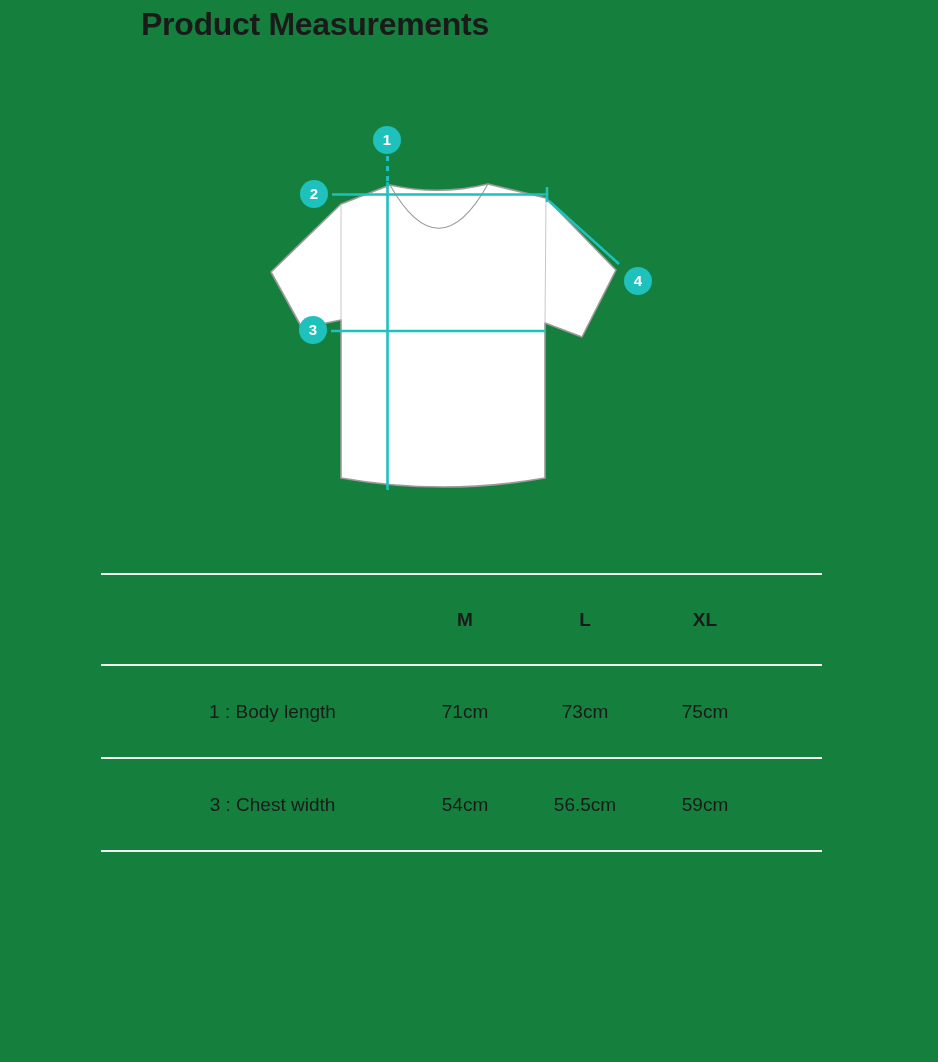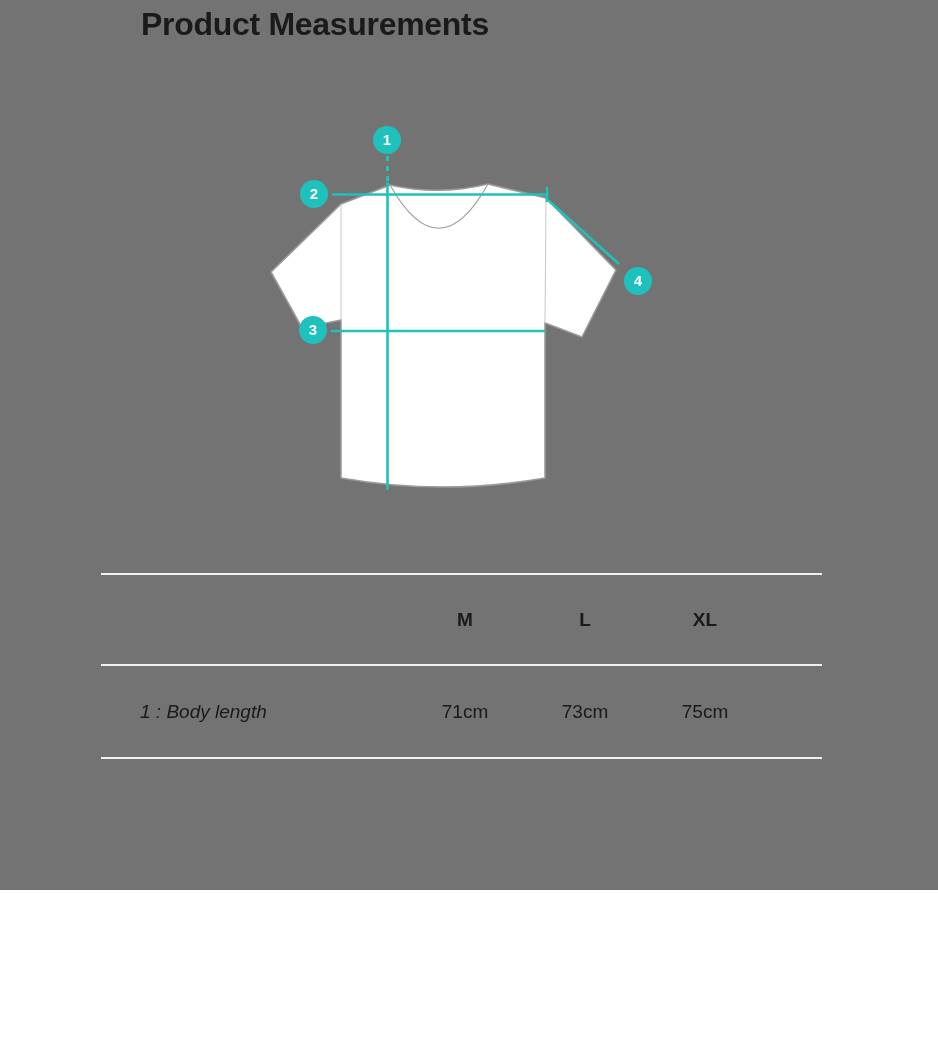--- a/index.html
+++ b/index.html
@@ -12,22 +12,22 @@
   }
   *{margin:0;padding:0;box-sizing:border-box;}
   html,body{background:#ffffff;}
   body{
     font-family:"Liberation Sans","DejaVu Sans",sans-serif;
     color:var(--text);
   }
   .page{
     position:relative;
     width:938px;
-    height:890px;
-    background:#737373;
+    height:1062px;
+    background:#15803d;
     overflow:hidden;
   }
   .page-title{
     position:absolute;
     left:141px;
     top:5px;
     font-size:32px;
     line-height:38px;
     font-weight:700;
     letter-spacing:-0.3px;
@@ -72,21 +72,21 @@
   .measure-table thead tr{ height:91px; }
   .measure-table tbody tr{ height:93px; }
   .measure-table tr{ border-top:2px solid var(--table-border); }
   .measure-table tbody tr:last-child{ border-bottom:2px solid var(--table-border); }
   .measure-table th, .measure-table td{
     font-weight:400;
     vertical-align:middle;
     white-space:nowrap;
   }
   .measure-table th{ font-weight:700; }
-  .label-cell{ text-align:left; padding-left:39px;font-style:italic; }
+  .label-cell{ text-align:center; padding-left:39px; }
   .val-cell{ text-align:center; }
   .c-label{ width:304px; }
   .c-val{ width:120px; }
   .c-spacer{ width:57px; }
 </style>
 </head>
 <body>
 
 <div class="page">
 
@@ -144,16 +144,23 @@
       </tr>
     </thead>
     <tbody>
       <tr>
         <td class="label-cell">1 : Body length</td>
         <td class="val-cell">71cm</td>
         <td class="val-cell">73cm</td>
         <td class="val-cell">75cm</td>
         <td></td>
       </tr>
+      <tr>
+        <td class="label-cell">3 : Chest width</td>
+        <td class="val-cell">54cm</td>
+        <td class="val-cell">56.5cm</td>
+        <td class="val-cell">59cm</td>
+        <td></td>
+      </tr>
     </tbody>
   </table>
 
 </div>
 
 </body></html>

